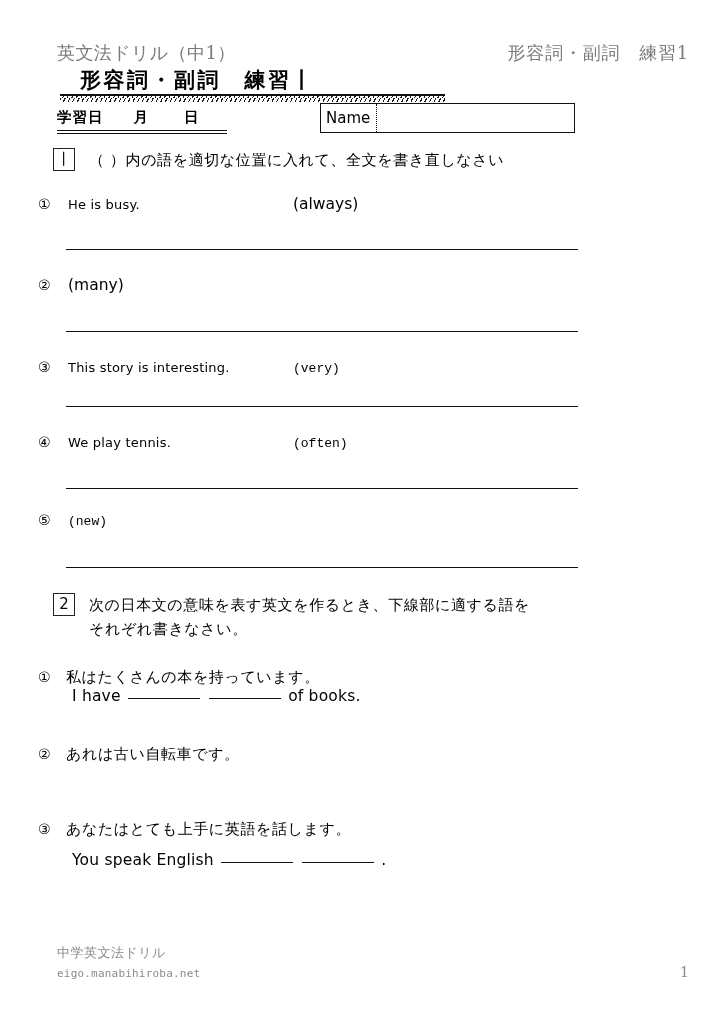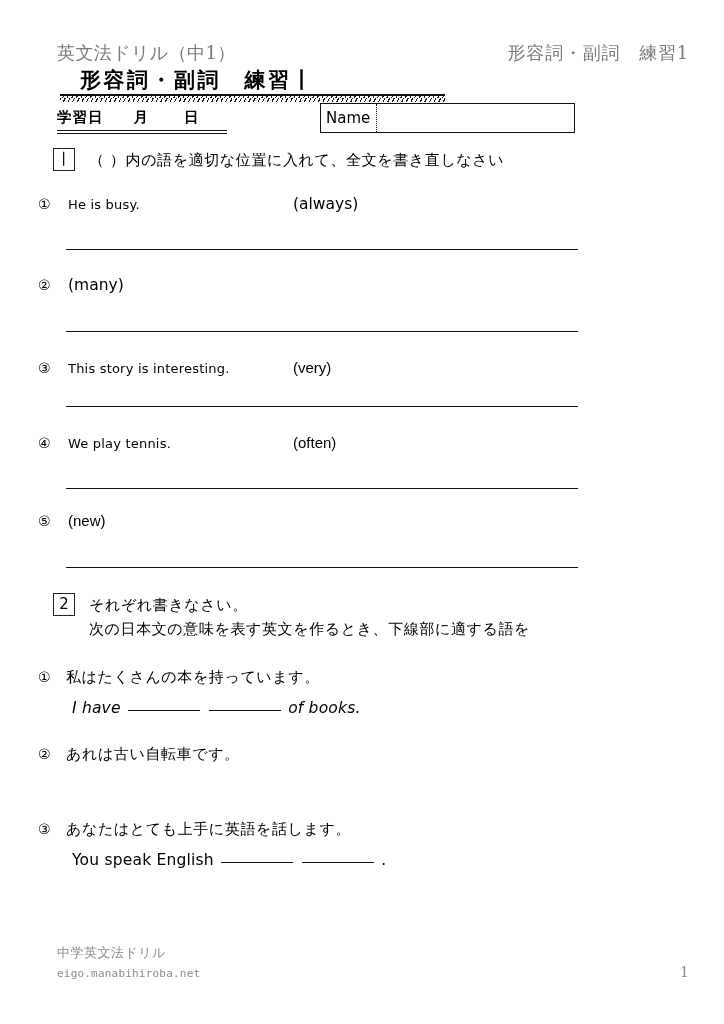--- a/index.html
+++ b/index.html
@@ -150,22 +150,22 @@
     font-size: 14px;
   }
   .q1-sent {
     font-family: "DejaVu Sans", sans-serif;
     font-size: 13px;
     letter-spacing: 0.2px;
     width: 225px;
     min-width: 225px;
   }
   .q1-word {
-    font-family: Liberation Sans, sans-serif;
-    font-size: 15px;
+    font-family: Liberation Mono, monospace;
+    font-size: 13px;
   }
   .q1-word.sans {
     font-family: "DejaVu Sans", sans-serif;
     font-size: 15.5px;
   }
   .answer-rule {
     position: absolute;
     left: 66px;
     width: 512px;
     border-top: 1.7px solid #111;
@@ -304,31 +304,31 @@
   <div class="q1-row">
     <span class="q1-mark">⑤</span>
     <span class="q1-word">(new)</span>
   </div>
 </div>
 <div class="answer-rule" style="top:567px;"></div>
 
 <div class="sec" style="top:593px; left:53px; width:620px;">
   <div class="sec-num">2</div>
   <div class="sec-text">
+    <div>次の日本文の意味を表す英文を作るとき、下線部に適する語を</div>
     <div>それぞれ書きなさい。</div>
-    <div>次の日本文の意味を表す英文を作るとき、下線部に適する語を</div>
   </div>
 </div>
 
 <div class="q2" style="top:668px;">
   <div class="q2-jp">
     <span class="q2-mark">①</span>
     <span>私はたくさんの本を持っています。</span>
   </div>
-  <div class="q2-en" style="margin-top:12px;font-style:italic;">
+  <div class="q2-en" style="">
     <span>I have</span>
     <span class="blank"></span>
     <span class="blank"></span>
     <span>of books.</span>
   </div>
 </div>
 
 <div class="q2" style="top:745px;">
   <div class="q2-jp">
     <span class="q2-mark">②</span>

